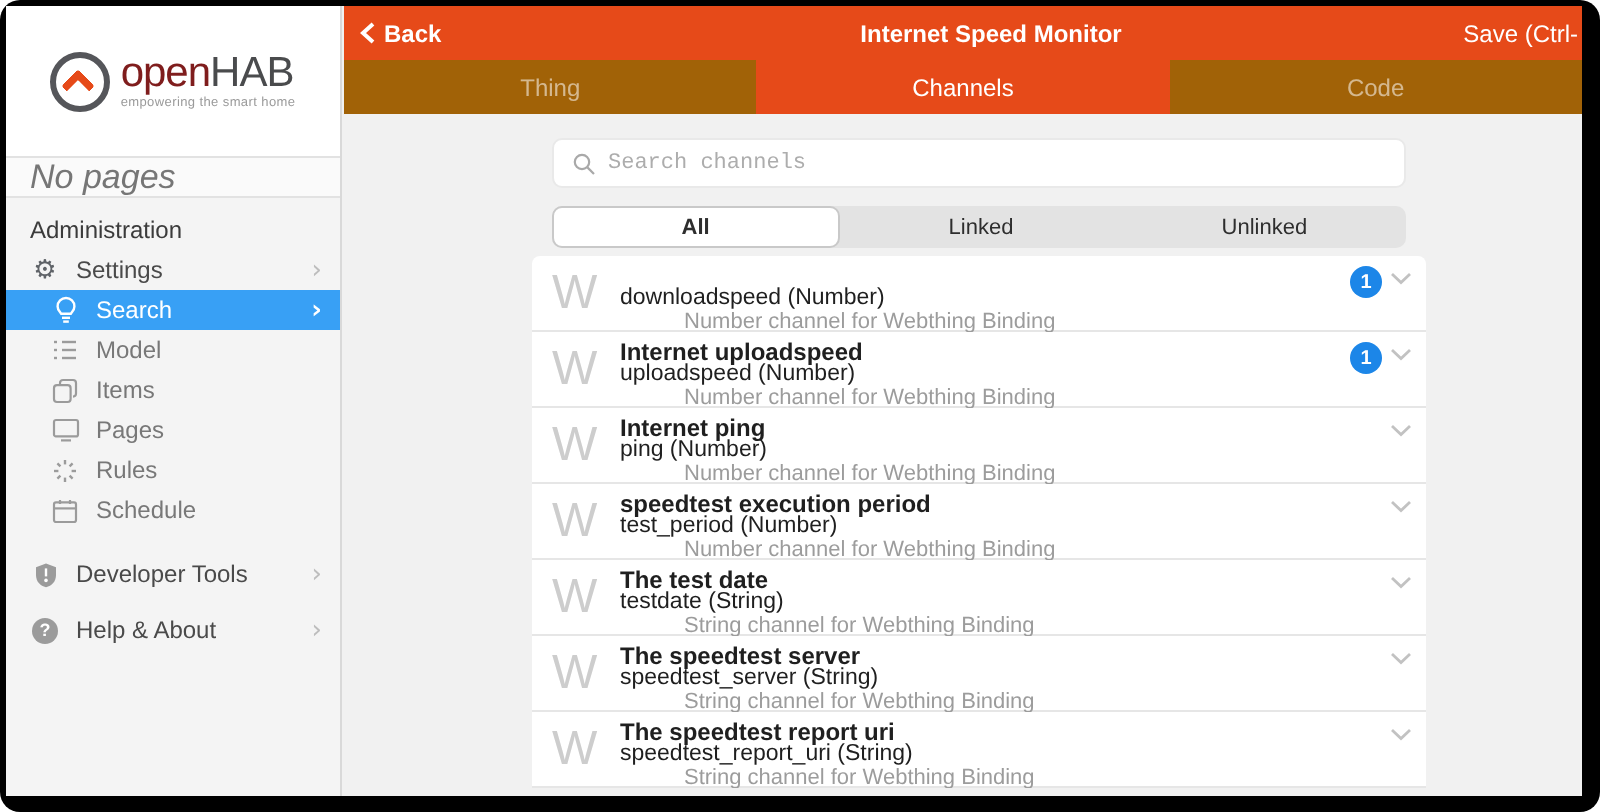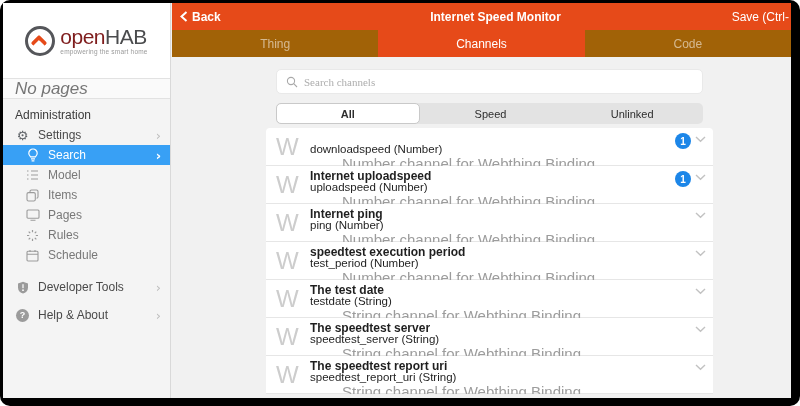--- a/index.html
+++ b/index.html
@@ -37,32 +37,32 @@
   .navbar { position:relative; height:27px; background:#e64a19; color:#fff; display:flex; align-items:center; }
   .back-btn { position:absolute; left:8px; display:flex; align-items:center; gap:4px; font-size:12px; font-weight:bold; z-index:2; cursor:pointer; }
   .nav-title { position:absolute; left:0; right:0; text-align:center; font-size:12px; font-weight:bold;padding-left:28px; }
   .save-btn { position:absolute; right:2px; font-size:12px; white-space:nowrap; cursor:pointer; }
   .tabbar { height:27px; display:flex; }
   .tab { flex:1; background:#a16207; color:rgba(255,255,255,0.55); display:flex; align-items:center; justify-content:center; font-size:12px; cursor:pointer; }
   .tab.active { background:#e64a19; color:#fff; }
 
   .content { position:absolute; top:54px; left:0; right:0; bottom:0; background:#f1f1f1; overflow:hidden; }
   .search-wrap { position:absolute; left:104px; top:12px; width:427px; height:25px; background:#fff; border:1px solid #e9e9e9; border-radius:5px; display:flex; align-items:center; padding:0 9px; }
-  .search-input { flex:1; border:none; outline:none; background:transparent; font-size:11px; color:#333; margin-left:6px; font-family:Liberation Serif, serif; }
+  .search-input { flex:1; border:none; outline:none; background:transparent; font-size:11px; color:#333; margin-left:6px; font-family:Liberation Mono, monospace; }
   .search-input::placeholder { color:#adadad; }
   .segmented { position:absolute; left:104px; top:46px; width:427px; height:21px; background:#e3e3e3; border-radius:5px; display:flex; }
   .segment { flex:1; display:flex; align-items:center; justify-content:center; font-size:11px; color:#2e2e2e; border-radius:5px; cursor:pointer; }
   .segment.active { background:#fff; border:1px solid #c9c9c9; font-weight:bold; }
 
   .channel-list { position:absolute; left:94px; top:71px; width:447px; border-radius:4px 4px 0 0; overflow:hidden; }
   .channel-row { position:relative; height:38px; background:#fff; border-bottom:1px solid #e6e6e6; cursor:pointer; }
   .ch-avatar { position:absolute; left:10px; top:5px; font-size:24px; color:#cdcdcd; letter-spacing:-1px; }
   .ch-title { position:absolute; left:44px; top:3px; font-size:12px; font-weight:bold; color:#1f1f1f; white-space:nowrap; }
   .ch-id { position:absolute; left:44px; top:15px; font-size:11.5px; color:#1f1f1f; white-space:nowrap; }
-  .ch-desc { position:absolute; left:44px; top:27px; font-size:15px; color:#9c9c9c; white-space:nowrap;padding-left:32px; }
+  .ch-desc { position:absolute; left:44px; top:27px; font-size:11px; color:#9c9c9c; white-space:nowrap;padding-left:32px; }
   .ch-badge { position:absolute; right:22px; top:5px; width:16px; height:16px; border-radius:50%; background:#1c86e8; color:#fff; font-size:10px; font-weight:bold; display:flex; align-items:center; justify-content:center; }
   .ch-chev { position:absolute; right:7px; top:8px; }
 
   svg { display:block; }
 </style>
 </head>
 <body>
 
 <div class="screen">
   <div class="window">
@@ -215,21 +215,21 @@
               <svg width="12" height="12" viewBox="0 0 12 12">
                 <circle cx="5" cy="5" r="3.6" fill="none" stroke="#a9a9a9" stroke-width="1.1"></circle>
                 <line x1="7.7" y1="7.7" x2="11" y2="11" stroke="#a9a9a9" stroke-width="1.1"></line>
               </svg>
             </span>
           <input class="search-input" type="text" placeholder="Search channels" style="">
         </div>
 
         <div class="segmented">
           <div class="segment active">All</div>
-          <div class="segment">Speed</div>
+          <div class="segment">Linked</div>
           <div class="segment">Unlinked</div>
         </div>
 
         <div class="channel-list">
 
           <div class="channel-row">
             <span class="ch-avatar">W</span>
             <span class="ch-id">downloadspeed (Number)</span>
             <span class="ch-desc">Number channel for Webthing Binding</span>
             <span class="ch-badge">1</span>

